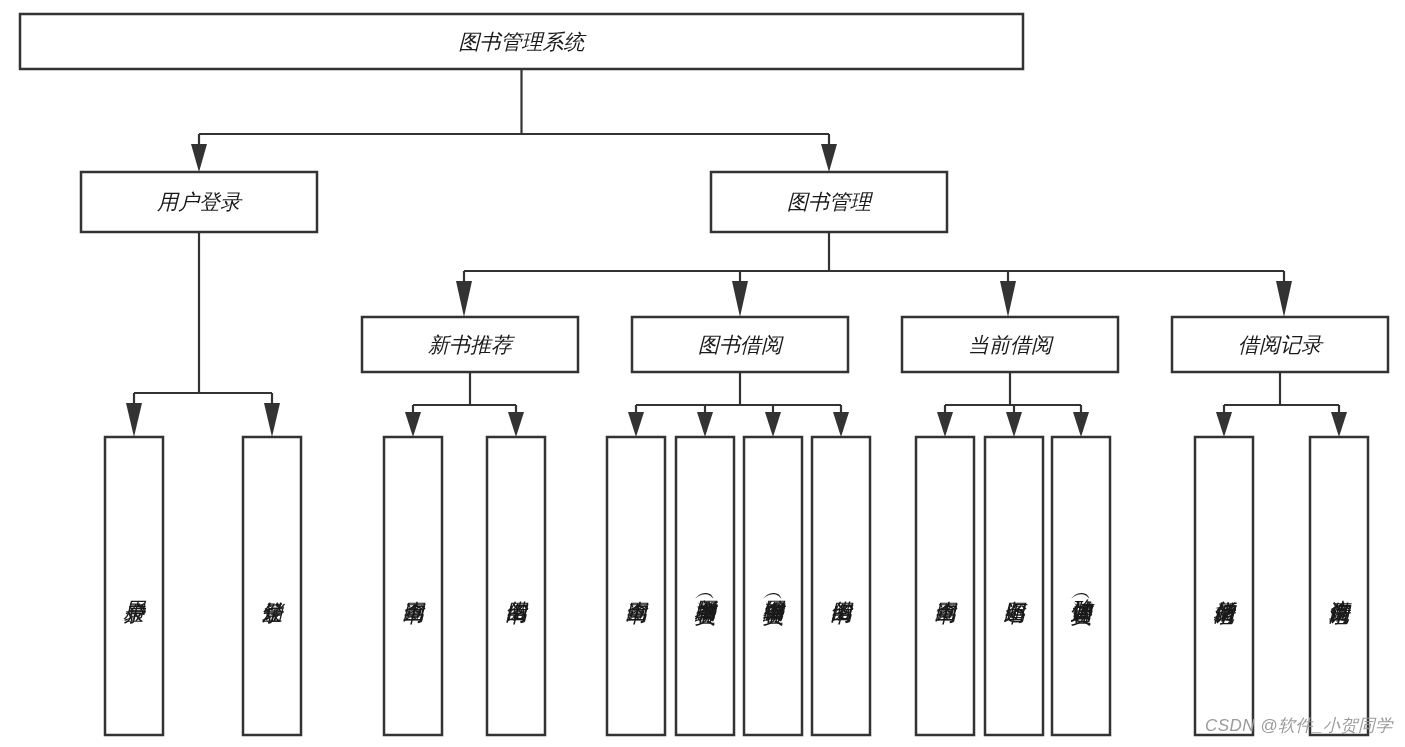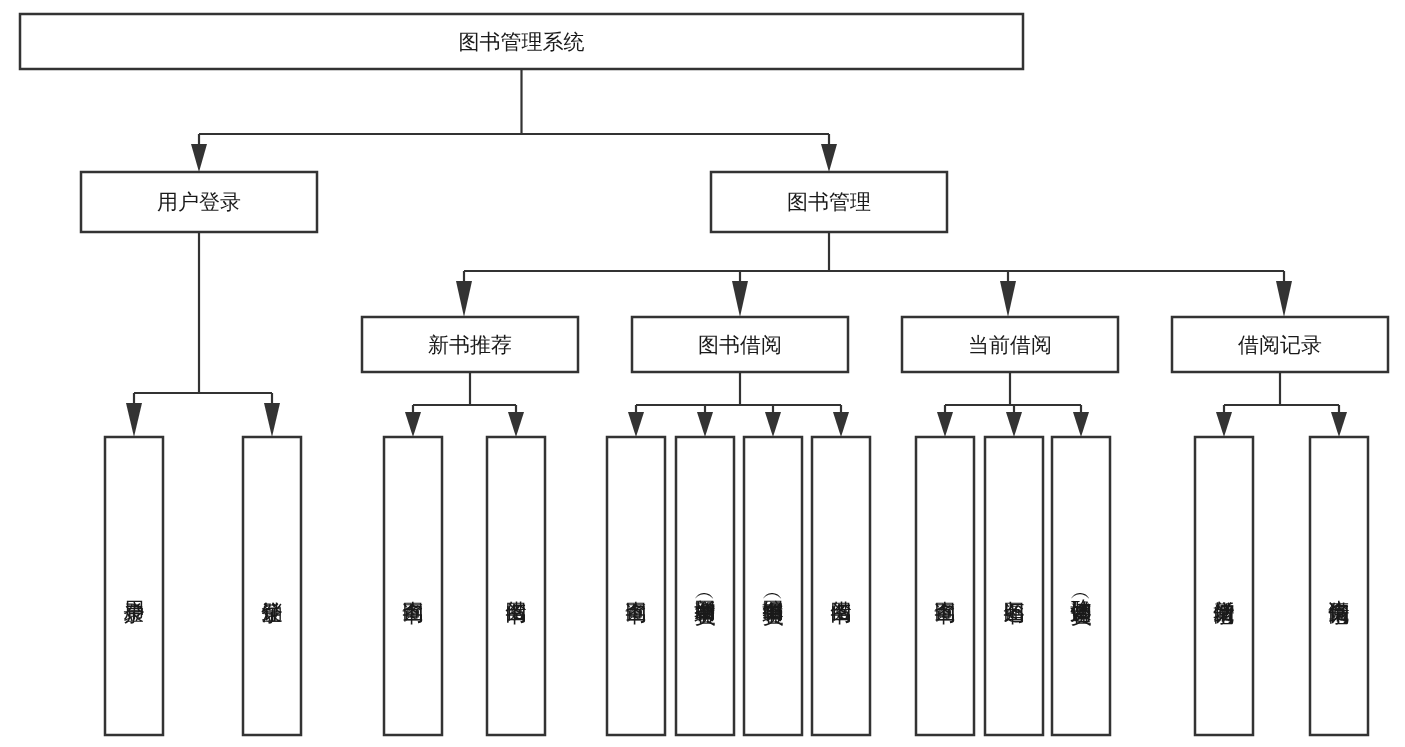--- a/index.html
+++ b/index.html
@@ -12,20 +12,21 @@
     height: 747px;
     font-family: "Liberation Sans", "DejaVu Sans", sans-serif;
     overflow: hidden;
     position: relative;
   }
   #diagram-root {
     position: relative;
     width: 1405px;
     height: 747px;
     background: #ffffff;
+    font-style: italic;
   }
   svg.diagram-canvas {
     position: absolute;
     top: 0;
     left: 0;
     width: 1405px;
     height: 747px;
     display: block;
   }
   .node-box {
@@ -211,13 +212,14 @@
   <div class="leaf-label" style="left:607px; top:437px; width:58px; height:298px;">查询图书</div>
   <div class="leaf-label" style="left:676px; top:437px; width:58px; height:298px;">新增图书（管理员）</div>
   <div class="leaf-label" style="left:744px; top:437px; width:58px; height:298px;">编辑图书（管理员）</div>
   <div class="leaf-label" style="left:812px; top:437px; width:58px; height:298px;">借阅图书</div>
   <div class="leaf-label" style="left:916px; top:437px; width:58px; height:298px;">查询图书</div>
   <div class="leaf-label" style="left:985px; top:437px; width:58px; height:298px;">归还图书</div>
   <div class="leaf-label" style="left:1052px; top:437px; width:58px; height:298px;">确认归还（管理员）</div>
   <div class="leaf-label" style="left:1195px; top:437px; width:58px; height:298px;">新增借阅记录</div>
   <div class="leaf-label" style="left:1310px; top:437px; width:58px; height:298px;">查询借阅记录</div>
 
+  <div class="watermark">CSDN @软件_小贺同学</div>
 </div>
 
 </body></html>

